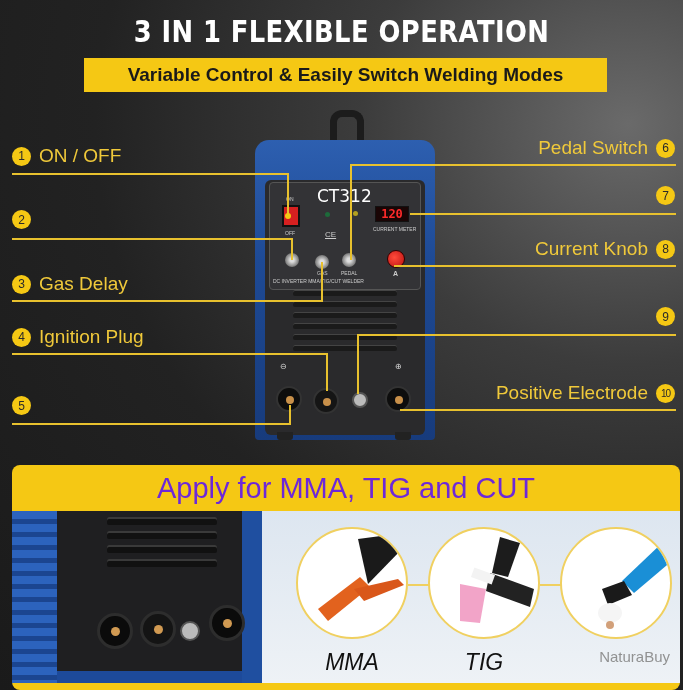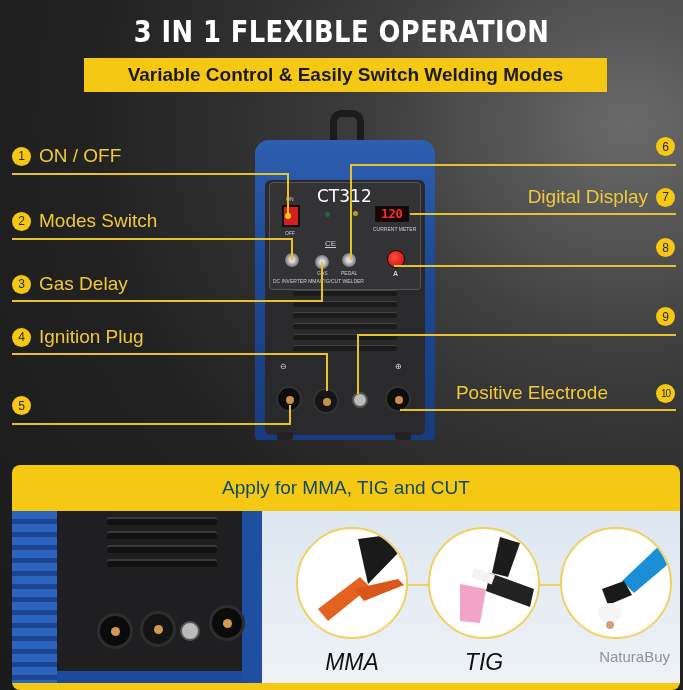--- a/index.html
+++ b/index.html
@@ -19,21 +19,21 @@
     background: #f5c814; color: #1a1a1a; font-weight: bold; font-size: 19px;
     display: flex; align-items: center; justify-content: center;
   }
   
   .callout { position: absolute; display: flex; align-items: center; gap: 8px; color: #f0c93a; font-size: 19px; }
   .callout.right { flex-direction: row-reverse; }
   .num {
     width: 19px; height: 19px; border-radius: 50%; background: #f5c814; color: #2a2a2a;
     font-size: 12px; display: flex; align-items: center; justify-content: center; flex-shrink: 0;
   }
-  .num.small { font-size: 10px; letter-spacing: -1px; margin-left: 40px; }
+  .num.small { font-size: 10px; letter-spacing: -1px; }
   .line { position: absolute; height: 2px; background: #e8c12e; }
   .vline { position: absolute; width: 2px; background: #e8c12e; }
   .dot { position: absolute; width: 6px; height: 6px; border-radius: 50%; background: #f5c814; }
 
   
   .machine { position: absolute; left: 255px; top: 110px; width: 180px; height: 330px; }
   .handle {
     position: absolute; left: 75px; top: 0; width: 34px; height: 46px;
     border: 7px solid #1c1c1c; border-bottom: none; border-radius: 12px 12px 0 0;
   }
@@ -65,21 +65,21 @@
   .socket { position: absolute; width: 26px; height: 26px; border-radius: 50%; background: #0d0d0d; border: 2px solid #333; }
   .socket::after { content: ""; position: absolute; left: 8px; top: 8px; width: 8px; height: 8px; border-radius: 50%; background: #c8904a; }
   .plug { position: absolute; width: 16px; height: 16px; border-radius: 50%; background: #bbb; border: 2px solid #555; }
   .foot { position: absolute; width: 16px; height: 8px; background: #222; border-radius: 0 0 3px 3px; }
 
   
   .apply-box {
     position: absolute; left: 12px; top: 465px; width: 668px; height: 225px;
     background: #f5c814; border-radius: 8px; overflow: hidden;
   }
-  .apply-title { height: 46px; display: flex; align-items: center; justify-content: center; font-size: 19px; color: #0c4a6e; }
+  .apply-title { height: 46px; display: flex; align-items: center; justify-content: center; font-size: 29px; color: #6d28d9; }
   .apply-inner { position: absolute; left: 0; top: 46px; width: 668px; height: 172px; background: linear-gradient(180deg, #dde6f0, #eef2f6); }
   .photo { position: absolute; left: 0; top: 0; width: 250px; height: 172px; background: #1d4a9a; }
   .photo-front { position: absolute; left: 45px; top: 0; width: 185px; height: 160px; background: #1f1f21; }
   .photo-vent { position: absolute; left: 95px; width: 110px; height: 8px; background: #111; border-radius: 2px; box-shadow: inset 0 2px 0 #3a3a3a; }
   .photo-socket { position: absolute; width: 36px; height: 36px; border-radius: 50%; background: #0b0b0b; border: 3px solid #2d2d2d; }
   .photo-socket::after { content:""; position:absolute; left:11px; top:11px; width:9px; height:9px; border-radius:50%; background:#d19a52; }
   .photo-side { position: absolute; left: 0; top: 0; width: 45px; height: 172px; background: repeating-linear-gradient(180deg, #2c63bd 0 8px, #1b4590 8px 13px); }
   .photo-right { position: absolute; left: 230px; top: 0; width: 20px; height: 172px; background: #1f4fa0; }
   .tool { position: absolute; top: 16px; width: 112px; height: 112px; border-radius: 50%; background: #fff; border: 2px solid #f0d060; overflow: hidden; }
   .connector { position: absolute; top: 73px; height: 2px; background: #f0d060; }
@@ -98,21 +98,21 @@
   <div class="handle"></div>
   <div class="body-top"></div>
   <div class="front"></div>
   <div class="panel"></div>
   <div class="model">CT312</div>
   <div class="tiny" style="left:31px;top:86px;">ON</div>
   <div class="switch-red"></div>
   <div class="tiny" style="left:30px;top:120px;">OFF</div>
   <div style="position:absolute;left:70px;top:102px;width:5px;height:5px;border-radius:50%;background:#1d6a3a;"></div>
   <div style="position:absolute;left:98px;top:101px;width:5px;height:5px;border-radius:50%;background:#b3a020;"></div>
-  <div class="tiny" style="left:70px;top:129px;font-size:8px;text-decoration:underline;">CE</div>
+  <div class="tiny" style="left:70px;top:120px;font-size:8px;text-decoration:underline;">CE</div>
   <div class="display">120</div>
   <div class="tiny" style="left:118px;top:116px;">CURRENT METER</div>
   <div class="toggle" style="left:30px;top:143px;"></div>
   <div class="toggle" style="left:60px;top:145px;"></div>
   <div class="tiny" style="left:62px;top:160px;">GAS</div>
   <div class="toggle" style="left:87px;top:143px;"></div>
   <div class="tiny" style="left:86px;top:160px;">PEDAL</div>
   <div class="knob"></div>
   <div class="tiny" style="left:138px;top:160px;font-size:7px;font-weight:bold;">A</div>
   <div class="tiny" style="left:18px;top:168px;">DC INVERTER MMA/TIG/CUT WELDER</div>
@@ -137,21 +137,20 @@
 <div class="callout" style="left:12px;top:145px;">
   <span class="num">1</span>
   <span>ON / OFF</span>
 </div>
 <div class="line" style="left:12px;top:173px;width:276px;"></div>
 <div class="vline" style="left:287px;top:173px;height:42px;"></div>
 <div class="dot" style="left:285px;top:213px;"></div>
 
 <div class="callout" style="left:12px;top:210px;">
   <span class="num">2</span>
-  <span>Modes Switch</span>
 </div>
 <div class="line" style="left:12px;top:238px;width:280px;"></div>
 <div class="vline" style="left:291px;top:238px;height:22px;"></div>
 
 <div class="callout" style="left:12px;top:273px;">
   <span class="num">3</span>
   <span>Gas Delay</span>
 </div>
 <div class="line" style="left:12px;top:300px;width:310px;"></div>
 <div class="vline" style="left:321px;top:262px;height:40px;"></div>
@@ -164,32 +163,33 @@
 <div class="vline" style="left:326px;top:353px;height:38px;"></div>
 
 <div class="callout" style="left:12px;top:396px;">
   <span class="num">5</span>
 </div>
 <div class="line" style="left:12px;top:423px;width:278px;"></div>
 <div class="vline" style="left:289px;top:405px;height:20px;"></div>
 
 <div class="callout right" style="right:8px;top:137px;">
   <span class="num">6</span>
+  <span>Pedal Switch</span>
 </div>
 <div class="line" style="left:350px;top:164px;width:326px;"></div>
 <div class="vline" style="left:350px;top:164px;height:96px;"></div>
 
 <div class="callout right" style="right:8px;top:186px;">
   <span class="num">7</span>
-  <span>Digital Display</span>
 </div>
 <div class="line" style="left:410px;top:213px;width:266px;"></div>
 
 <div class="callout right" style="right:8px;top:238px;">
   <span class="num">8</span>
+  <span>Current Knob</span>
 </div>
 <div class="line" style="left:394px;top:265px;width:282px;"></div>
 
 <div class="callout right" style="right:8px;top:307px;">
   <span class="num">9</span>
 </div>
 <div class="line" style="left:357px;top:334px;width:319px;"></div>
 <div class="vline" style="left:357px;top:334px;height:60px;"></div>
 
 <div class="callout right" style="right:8px;top:382px;">

